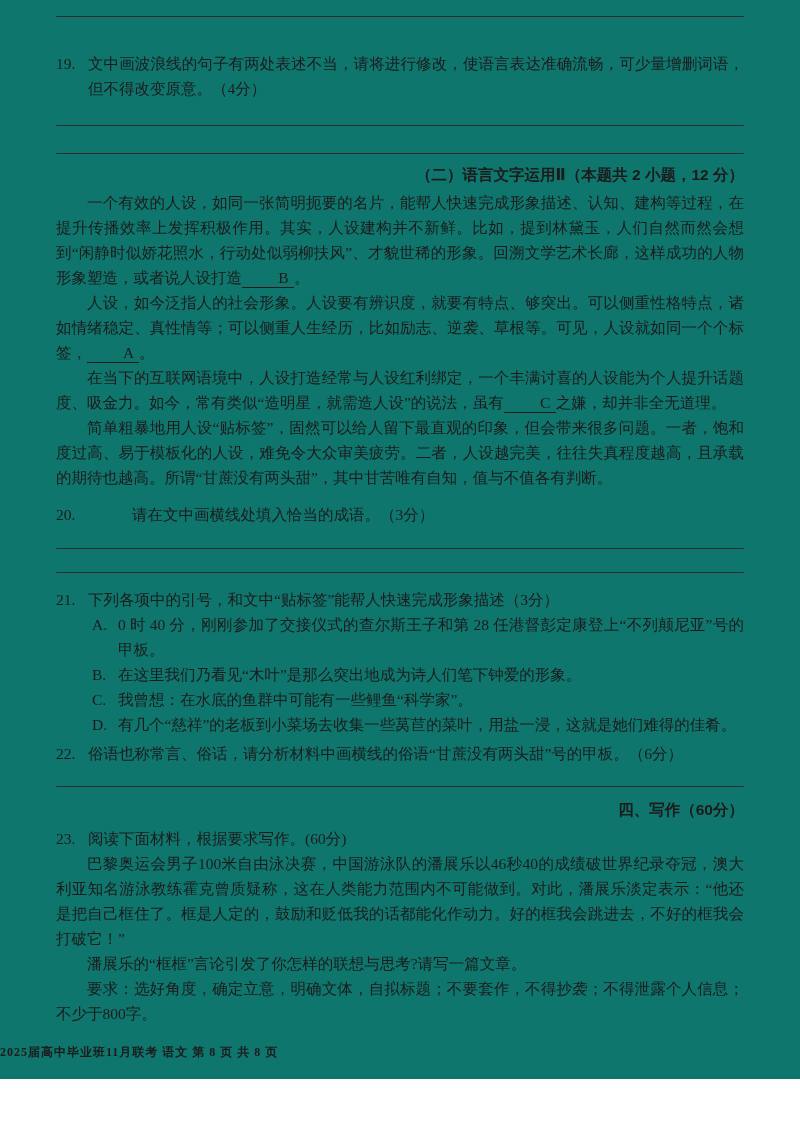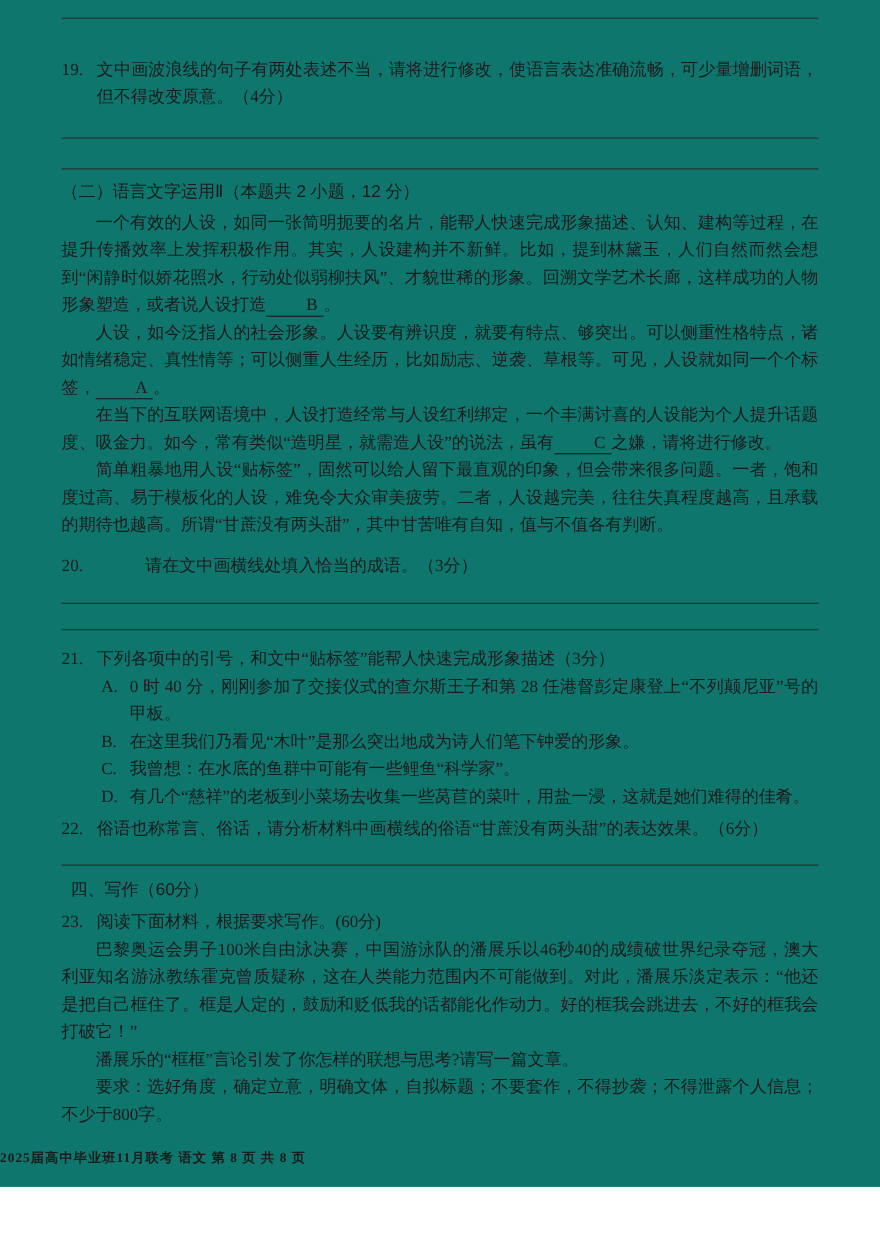--- a/index.html
+++ b/index.html
@@ -25,23 +25,24 @@
   .q{display:flex;align-items:flex-start;}
   .q .qnum{flex:0 0 32px;}
   .q .qtext{flex:1;text-align:justify;}
   .q19{margin-top:34px;}
   .q20{margin-top:12px;gap:44px;}
   .q21{margin-top:14px;}
   .q22{margin-top:4px;}
   .q23{margin-top:2px;}
   .section-heading{
     margin:8px 0 3px 0;
-    font-weight:normal;
+    font-weight:bold;
     font-family:"Liberation Sans","DejaVu Sans",sans-serif;
     font-size:15.5px;
+    text-align:right;
   }
   .para{margin:0;text-indent:2em;text-align:justify;word-break:break-all;}
   .blank{
     display:inline-block;
     min-width:52px;
     text-align:center;
     border-bottom:1.4px solid #1b1b1b;
     line-height:18px;
   }
   .u{text-underline-offset:3px;}
@@ -75,21 +76,21 @@
 
     <div class="rule answer-rule-a"></div>
     <div class="rule answer-rule-b"></div>
 
     <div class="section-heading">（二）语言文字运用Ⅱ（本题共 2 小题，12 分）</div>
 
     <p class="para"><span>一个有效的人设，如同一张简明扼要的名片，能帮人快速完成形象描述、认知、建构等过程，在提升传播效率上发挥积极作用。其实，人设建构并不新鲜。比如，提到林黛玉，人们自然而然会想到“闲静时似娇花照水，行动处似弱柳扶风”、才貌世稀的形象。回溯文学艺术长廊，这样成功的人物形象塑造，或者说人设打造</span><span class="blank"><span>B</span></span><span>。</span></p>
 
     <p class="para"><span>人设，如今泛指人的社会形象。人设要有辨识度，就要有特点、够突出。可以侧重性格特点，诸如情绪稳定、真性情等；可以侧重人生经历，比如励志、逆袭、草根等。可见，人设就如同一个个标签，</span><span class="blank"><span>A</span></span><span>。</span></p>
 
-    <p class="para"><span>在当下的互联网语境中，人设打造经常与人设红利绑定，一个丰满讨喜的人设能为个人提升话题度、吸金力。如今，常有类似“造明星，就需造人设”的说法，虽有</span><span class="blank"><span>C</span></span><span>之嫌，请将进行修改。</span></p>
+    <p class="para"><span>在当下的互联网语境中，人设打造经常与人设红利绑定，一个丰满讨喜的人设能为个人提升话题度、吸金力。如今，常有类似“造明星，就需造人设”的说法，虽有</span><span class="blank"><span>C</span></span><span>之嫌，却并非全无道理。</span></p>
 
     <p class="para"><span>简单粗暴地用人设“贴标签”，固然可以给人留下最直观的印象，但会带来很多问题。一者，饱和度过高、易于模板化的人设，难免令大众审美疲劳。二者，人设越完美，往往失真程度越高，且承载的期待也越高。所谓</span><span class="u">“甘蔗没有两头甜”</span><span>，其中甘苦唯有自知，值与不值各有判断。</span></p>
 
     <div class="q q20">
       <span class="qnum">20.</span>
       <div class="qtext">请在文中画横线处填入恰当的成语。（3分）</div>
     </div>
 
     <div class="rule answer-rule-c"></div>
     <div class="rule answer-rule-d"></div>
@@ -113,21 +114,21 @@
         <div class="opt-text">我曾想：在水底的鱼群中可能有一些鲤鱼“科学家”。</div>
       </div>
       <div class="option">
         <span class="opt-label">D.</span>
         <div class="opt-text">有几个“慈祥”的老板到小菜场去收集一些莴苣的菜叶，用盐一浸，这就是她们难得的佳肴。</div>
       </div>
     </div>
 
     <div class="q q22">
       <span class="qnum">22.</span>
-      <div class="qtext">俗语也称常言、俗话，请分析材料中画横线的俗语“甘蔗没有两头甜”的表达效果。（6分）</div>
+      <div class="qtext">俗语也称常言、俗话，请分析材料中画横线的俗语“甘蔗没有两头甜”号的甲板。（6分）</div>
     </div>
 
     <div class="rule divider"></div>
 
     <div class="section-heading writing-heading">四、写作（60分）</div>
 
     <div class="q q23">
       <span class="qnum">23.</span>
       <div class="qtext">阅读下面材料，根据要求写作。(60分)</div>
     </div>

